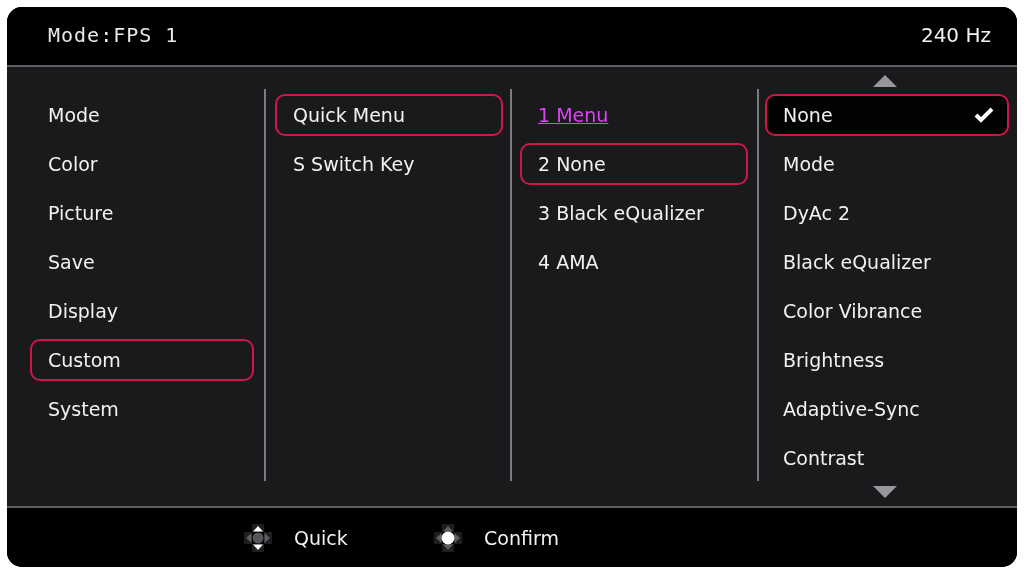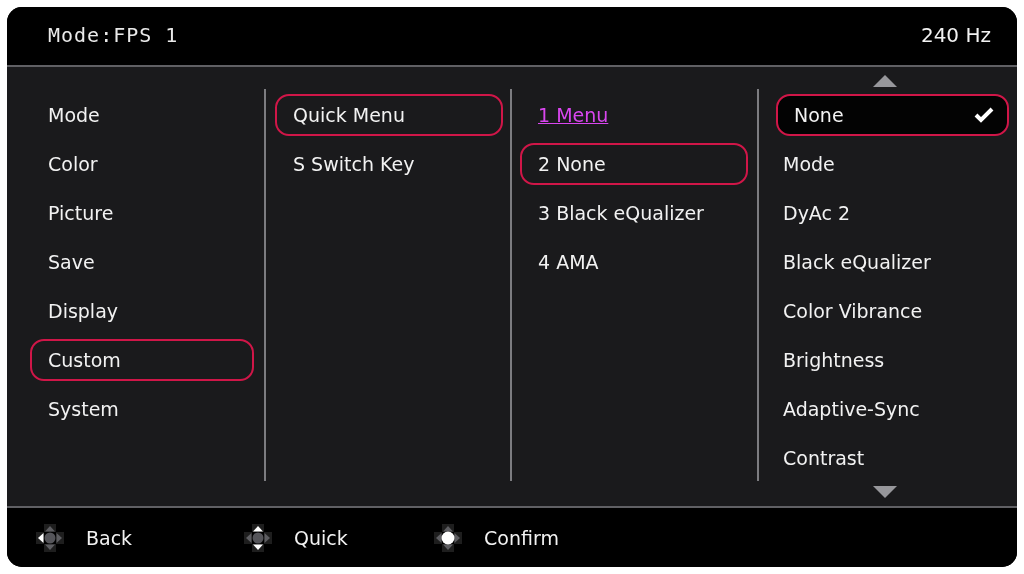--- a/index.html
+++ b/index.html
@@ -16,22 +16,22 @@
   .vdivider{position:absolute;top:22px;width:2px;height:392px;background:#7c7c80;}
   .divider-1{left:257px}.divider-2{left:503px}.divider-3{left:750px}
   .col{position:absolute;top:27px;display:flex;flex-direction:column;}
   .col-nav{left:23px;width:224px;}
   .col-sub{left:268px;width:228px;}
   .col-slots{left:513px;width:228px;}
   .col-opts{left:758px;width:244px;}
   .item{height:38px;margin-bottom:7px;display:flex;align-items:center;
     padding:0 12px 0 16px;font-size:19px;color:#f2f2f2;
     border:2px solid transparent;border-radius:14px;cursor:default;}
-  .item.boxed{border-color:var(--accent);}
-  .item.filled{background:#030303;margin-left:11px;}
+  .item.boxed{border-color:var(--accent);border-radius:10px;}
+  .item.filled{background:#030303;}
   .item.dimmed{color:#d946ef;text-decoration:underline;}
   .check{margin-left:auto;display:flex;align-items:center;}
   
   .scroll-arrow{position:absolute;left:866px;width:0;height:0;}
   .scroll-up{top:8px;border-left:12px solid transparent;border-right:12px solid transparent;border-bottom:12px solid #97979b;}
   .scroll-down{top:419px;border-left:12px solid transparent;border-right:12px solid transparent;border-top:12px solid #97979b;}
   
   .bottombar{position:absolute;left:0;right:0;bottom:0;height:59px;background:#000;}
   .hint{position:absolute;top:0;height:100%;display:flex;align-items:center;gap:22px;}
   .hint-back{left:29px}.hint-move{left:237px}.hint-confirm{left:427px}
@@ -132,34 +132,20 @@
           <span>Adaptive-Sync</span>
         </div>
       <div class="item">
           <span>Contrast</span>
         </div>
     </div>
     <div class="scroll-arrow scroll-down"></div>
   </div>
 
   <div class="bottombar">
-    <div class="hint hint-back">
-      <svg class="joy" width="28" height="28" viewBox="0 0 28 28">
-        <rect x="8" y="0" width="12" height="8" fill="#1e1e1e"></rect>
-          <rect x="8" y="20" width="12" height="8" fill="#1e1e1e"></rect>
-        <rect x="0" y="8" width="8" height="12" fill="#1e1e1e"></rect>
-          <rect x="20" y="8" width="8" height="12" fill="#1e1e1e"></rect>
-        <polygon points="14,2 9,7.5 19,7.5" fill="#5d5d61"></polygon>
-        <polygon points="14,26 9,20.5 19,20.5" fill="#5d5d61"></polygon>
-        <polygon points="2,14 7.5,9 7.5,19" fill="#ffffff"></polygon>
-        <polygon points="26,14 20.5,9 20.5,19" fill="#5d5d61"></polygon>
-        <circle cx="14" cy="14" r="5.5" fill="#55555a"></circle>
-      </svg>
-      <span class="hint-label">Back</span>
-    </div>
     <div class="hint hint-move">
       <svg class="joy" width="28" height="28" viewBox="0 0 28 28">
         <rect x="8" y="0" width="12" height="8" fill="#1e1e1e"></rect>
           <rect x="8" y="20" width="12" height="8" fill="#1e1e1e"></rect>
         <rect x="0" y="8" width="8" height="12" fill="#1e1e1e"></rect>
           <rect x="20" y="8" width="8" height="12" fill="#1e1e1e"></rect>
         <polygon points="14,2 9,7.5 19,7.5" fill="#ffffff"></polygon>
         <polygon points="14,26 9,20.5 19,20.5" fill="#ffffff"></polygon>
         <polygon points="2,14 7.5,9 7.5,19" fill="#5d5d61"></polygon>
         <polygon points="26,14 20.5,9 20.5,19" fill="#5d5d61"></polygon>

